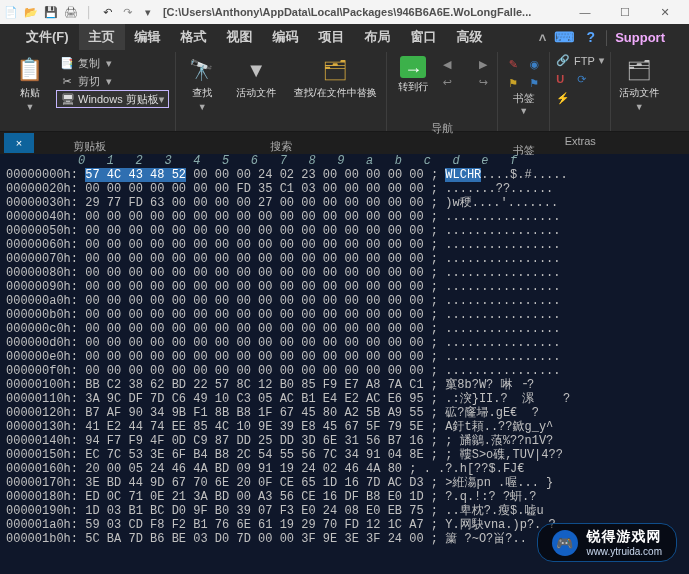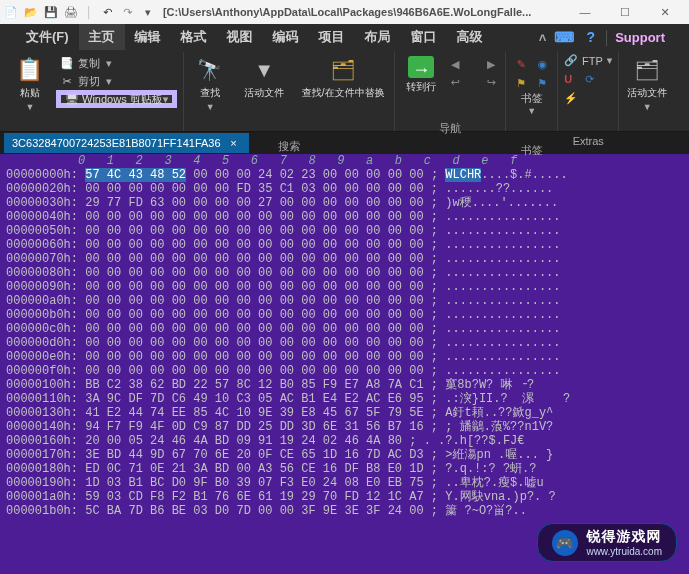--- a/index.html
+++ b/index.html
@@ -107,21 +107,21 @@
   gap: 4px;
   height: 18px;
   padding: 0 4px;
   font-size: 11px;
 }
 .mini-btn .mi-icon { width: 14px; height: 14px; display:flex; align-items:center; justify-content:center; }
 .dropdown-look {
   display: flex;
   align-items: center;
   height: 18px;
-  border: 5px solid #c4b5fd;
+  border: 1px solid #c4b5fd;
   padding: 0 4px;
   font-size: 11px;
   color: #ddd;
   background: #333;
   min-width: 110px;
   justify-content: space-between;
 }
 
 .nav-arrows { display: grid; grid-template-columns: repeat(3, 16px); grid-auto-rows: 16px; gap: 2px; margin-top:2px }
 .nav-arrows span { display:flex; align-items:center; justify-content:center; color:#888 }
@@ -151,21 +151,21 @@
 }
 .tab .tab-close {
   width: 14px; height: 14px;
   display:flex; align-items:center; justify-content:center;
   color: #fff;
 }
 
 
 .hexview {
   height: calc(574px - 24px - 26px - 82px - 22px);
-  background: #4c1d95;
+  background: #0f172a;
   color: #c0c0c0;
   font-family: Consolas, "Courier New", monospace;
   font-size: 12px;
   line-height: 14px;
   overflow: hidden;
 }
 .colhead {
   color: #8aa;
   font-style: italic;
   padding: 0 0 0 6px;
@@ -378,21 +378,20 @@
         <span class="lbl">活动文件</span>
         <span style="color:#aaa;font-size:9px">▼</span>
       </div>
     </div>
     <div class="group-title"></div>
   </div>
 </div>
 
 <div class="tabbar">
   <div class="tab">
-    <span>3C63284700724253E81B8071FF141FA36</span>
     <span class="tab-close">×</span>
   </div>
 </div>
 
 <div class="hexview">
   <div class="colhead">          0   1   2   3   4   5   6   7   8   9   a   b   c   d   e   f</div>
   <div id="hex-rows">
       <div class="hex-line"><span class="offset">00000000h:</span> <span class="hex-sel">57 4C 43 48 52</span> 00 00 00 24 02 23 00 00 00 00 00 ; <span class="ascii-sel">WLCHR</span>....$.#.....</div>
       <div class="hex-line"><span class="offset">00000020h:</span> 00 00 00 00 00 00 00 FD 35 C1 03 00 00 00 00 00 ; .......??......</div>
       <div class="hex-line"><span class="offset">00000030h:</span> 29 77 FD 63 00 00 00 00 27 00 00 00 00 00 00 00 ; )w稉....'.......</div>
@@ -403,22 +402,24 @@
       <div class="hex-line"><span class="offset">00000080h:</span> 00 00 00 00 00 00 00 00 00 00 00 00 00 00 00 00 ; ................</div>
       <div class="hex-line"><span class="offset">00000090h:</span> 00 00 00 00 00 00 00 00 00 00 00 00 00 00 00 00 ; ................</div>
       <div class="hex-line"><span class="offset">000000a0h:</span> 00 00 00 00 00 00 00 00 00 00 00 00 00 00 00 00 ; ................</div>
       <div class="hex-line"><span class="offset">000000b0h:</span> 00 00 00 00 00 00 00 00 00 00 00 00 00 00 00 00 ; ................</div>
       <div class="hex-line"><span class="offset">000000c0h:</span> 00 00 00 00 00 00 00 00 00 00 00 00 00 00 00 00 ; ................</div>
       <div class="hex-line"><span class="offset">000000d0h:</span> 00 00 00 00 00 00 00 00 00 00 00 00 00 00 00 00 ; ................</div>
       <div class="hex-line"><span class="offset">000000e0h:</span> 00 00 00 00 00 00 00 00 00 00 00 00 00 00 00 00 ; ................</div>
       <div class="hex-line"><span class="offset">000000f0h:</span> 00 00 00 00 00 00 00 00 00 00 00 00 00 00 00 00 ; ................</div>
       <div class="hex-line"><span class="offset">00000100h:</span> BB C2 38 62 BD 22 57 8C 12 B0 85 F9 E7 A8 7A C1 ; 窼8b?W? 啉 ╶?</div>
       <div class="hex-line"><span class="offset">00000110h:</span> 3A 9C DF 7D C6 49 10 C3 05 AC B1 E4 E2 AC E6 95 ; .:湥}II.?  漯    ?</div>
+      <div class="hex-line"><span class="offset">00000120h:</span> B7 AF 90 34 9B F1 8B B8 1F 67 45 80 A2 5B A9 55 ; 砿?窿埽.gE€  ?</div>
       <div class="hex-line"><span class="offset">00000130h:</span> 41 E2 44 74 EE 85 4C 10 9E 39 E8 45 67 5F 79 5E ; A釪t頛..??鍁g_y^</div>
       <div class="hex-line"><span class="offset">00000140h:</span> 94 F7 F9 4F 0D C9 87 DD 25 DD 3D 6E 31 56 B7 16 ; ; 旙鶲.蒗%??n1V?</div>
+      <div class="hex-line"><span class="offset">00000150h:</span> EC 7C 53 3E 6F B4 B8 2C 54 55 56 7C 34 91 04 8E ; ; 鞻S&gt;o磼,TUV|4??</div>
       <div class="hex-line"><span class="offset">00000160h:</span> 20 00 05 24 46 4A BD 09 91 19 24 02 46 4A 80 ; . .?.h[??$.FJ€</div>
       <div class="hex-line"><span class="offset">00000170h:</span> 3E BD 44 9D 67 70 6E 20 0F CE 65 1D 16 7D AC D3 ; &gt;絍漡pn .喔... }</div>
       <div class="hex-line"><span class="offset">00000180h:</span> ED 0C 71 0E 21 3A BD 00 A3 56 CE 16 DF B8 E0 1D ; ?.q.!:? ?蚈.?</div>
       <div class="hex-line"><span class="offset">00000190h:</span> 1D 03 B1 BC D0 9F B0 39 07 F3 E0 24 08 E0 EB 75 ; ..卑枕?.瘦$.嘘u</div>
       <div class="hex-line"><span class="offset">000001a0h:</span> 59 03 CD F8 F2 B1 76 6E 61 19 29 70 FD 12 1C A7 ; Y.网駃vna.)p?. ?</div>
       <div class="hex-line"><span class="offset">000001b0h:</span> 5C BA 7D B6 BE 03 D0 7D 00 00 3F 9E 3E 3F 24 00 ; 簘 ?~O?畄?..</div>
     </div>
 </div>
 
 <div class="watermark">

